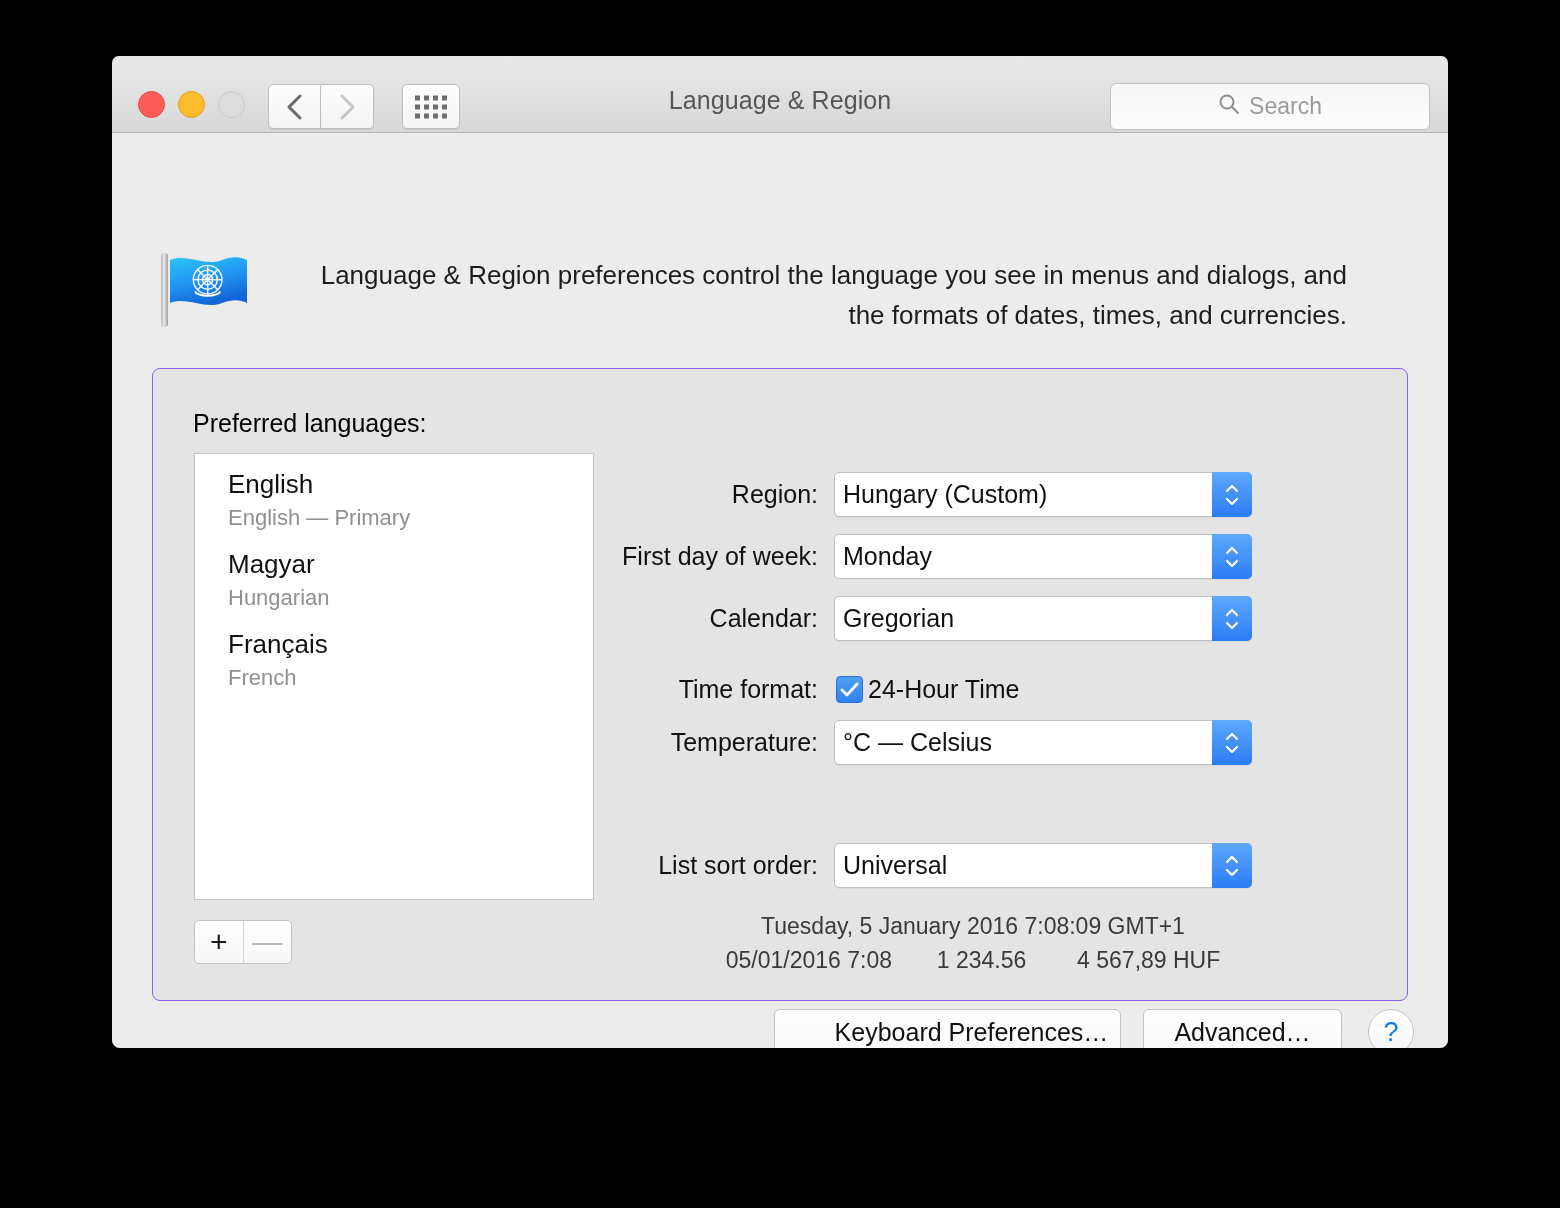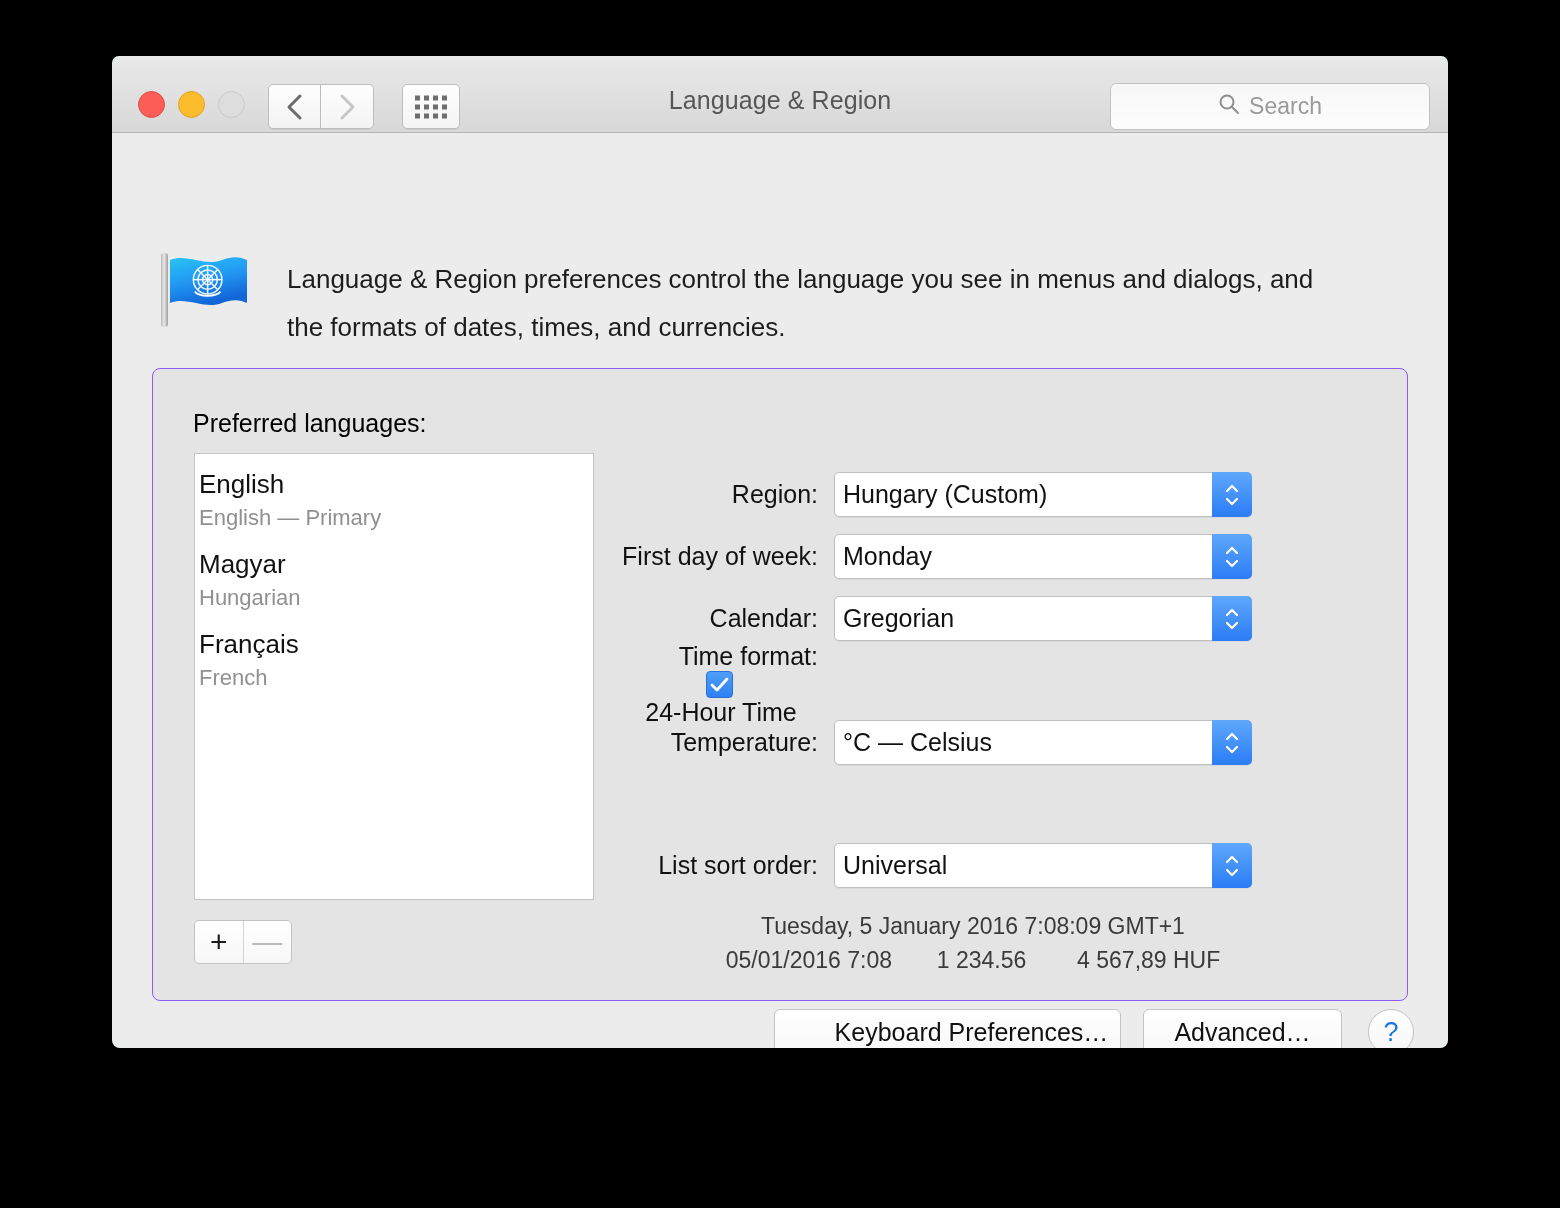--- a/index.html
+++ b/index.html
@@ -119,22 +119,23 @@
     width: 94px;
     height: 78px;
   }
 
   #intro {
     position: absolute;
     left: 175px;
     top: 122px;
     width: 1060px;
     font-size: 26px;
-    line-height: 48px;
+    line-height: 40px;
     color: #1d1d1d;
+    text-align: right;
   }
 
   #groupbox {
     position: absolute;
     left: 40px;
     top: 235px;
     width: 1256px;
     height: 633px;
     background: #e4e4e4;
     border: 1px solid #8b5cf6;
@@ -154,21 +155,21 @@
     position: absolute;
     left: 41px;
     top: 84px;
     width: 400px;
     height: 447px;
     background: #ffffff;
     border: 1px solid #c4c4c4;
     box-sizing: border-box;
     overflow: hidden;
   }
-  .lang-item { padding: 0 0 0 4px; }
+  .lang-item { padding: 0 0 0 33px; }
   .lang-item:first-child { margin-top: 12px; }
   .lang-name {
     font-size: 26px;
     color: #111111;
     line-height: 36px;
   }
   .lang-sub {
     font-size: 22px;
     color: #909090;
     line-height: 32px;
@@ -243,21 +244,21 @@
     display: flex;
     flex-direction: column;
     align-items: center;
     justify-content: center;
     gap: 4px;
   }
 
   #row-region      { left: 450px; top: 103px; }
   #row-firstday    { left: 450px; top: 165px; }
   #row-calendar    { left: 450px; top: 227px; }
-  #row-timeformat  { left: 450px; top: 273px; flex-direction: column; }
+  #row-timeformat  { left: 450px; top: 306px; }
   #row-temperature { left: 450px; top: 351px; }
   #row-sortorder   { left: 450px; top: 474px; }
 
   #checkbox-24h {
     width: 27px;
     height: 27px;
     background: linear-gradient(to bottom, #4f9ff8 0%, #2f80f2 100%);
     border: 1px solid #2a72d8;
     border-radius: 4px;
     box-sizing: border-box;

